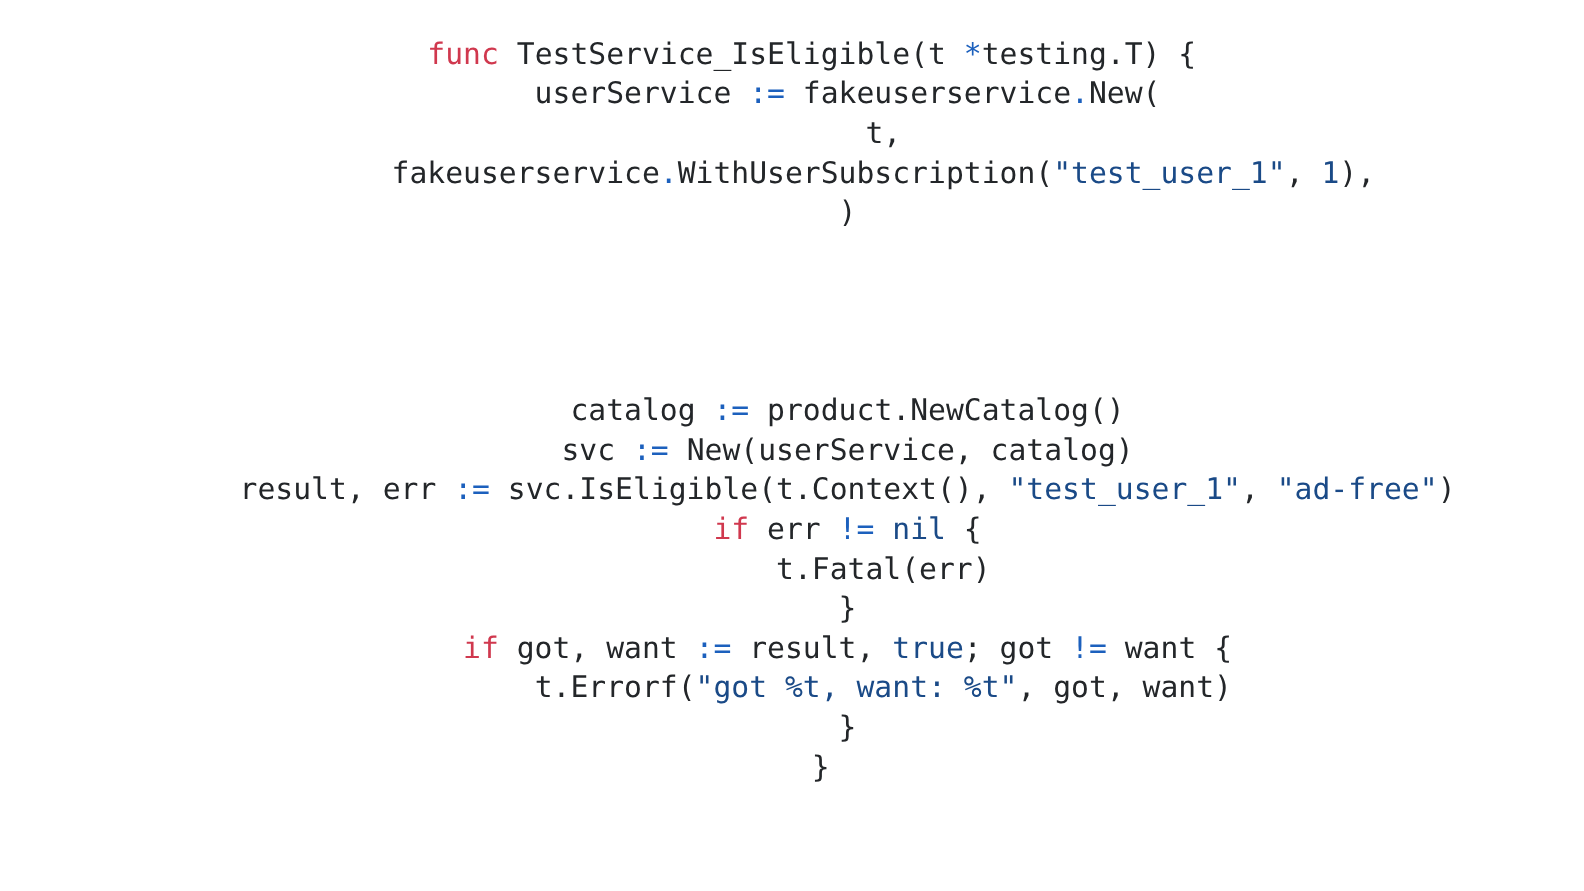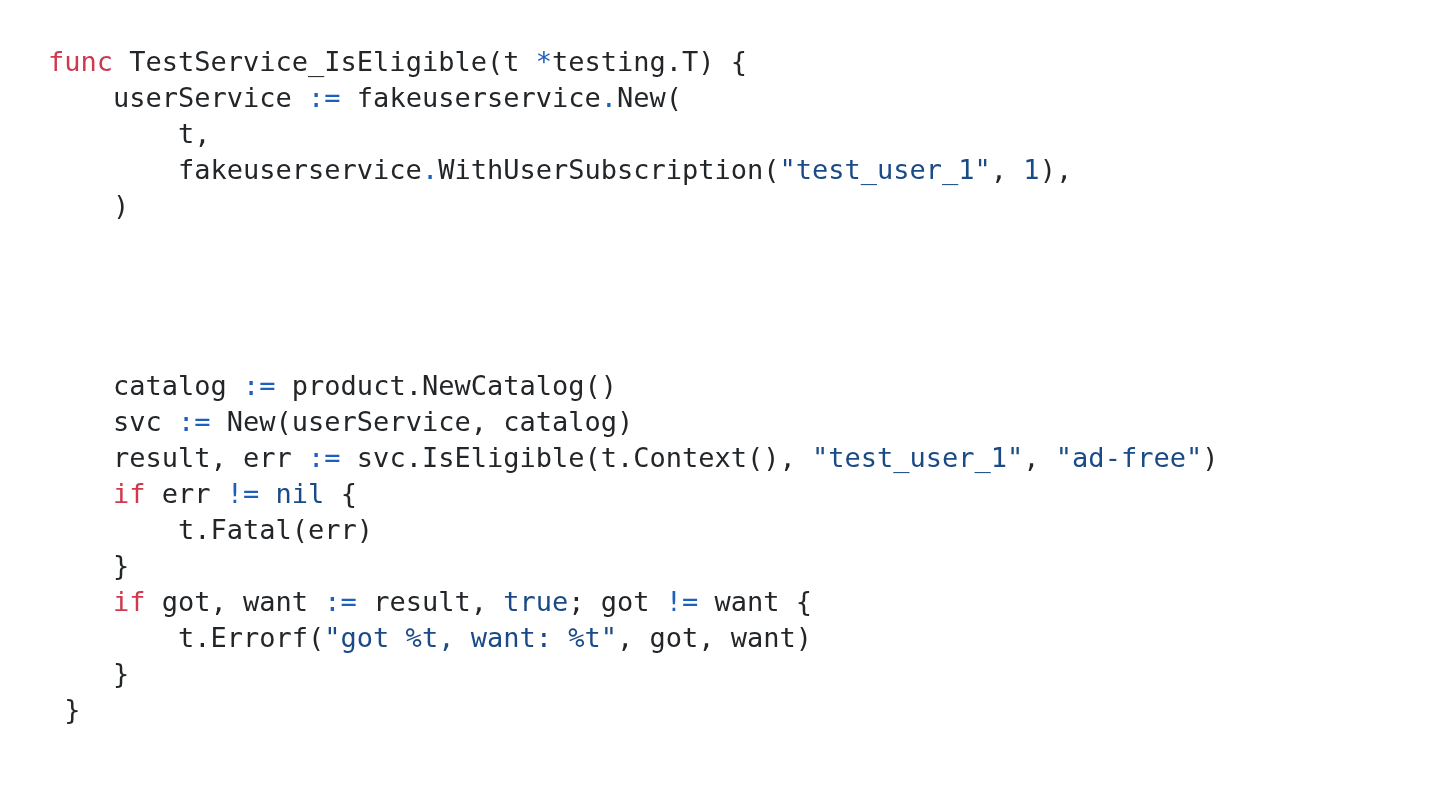--- a/index.html
+++ b/index.html
@@ -17,28 +17,29 @@
 
   #code-slide {
     box-sizing: border-box;
     width: 1440px;
     height: 810px;
     padding: 32px 0 0 36px;
     background: #ffffff;
   }
 
   .code-block {
-    margin: 12px;
+    margin: 0;
     padding: 0;
     font-family: "DejaVu Sans Mono", "Liberation Mono", monospace;
     font-size: 27px;
     line-height: 36px;
     letter-spacing: 0px;
     white-space: pre;
     color: #232629;
+    text-align: center;
   }
 
   .line {
     display: block;
     height: 36px;
     white-space: pre;
   }
   .line.blank {
     height: 36px;
   }

